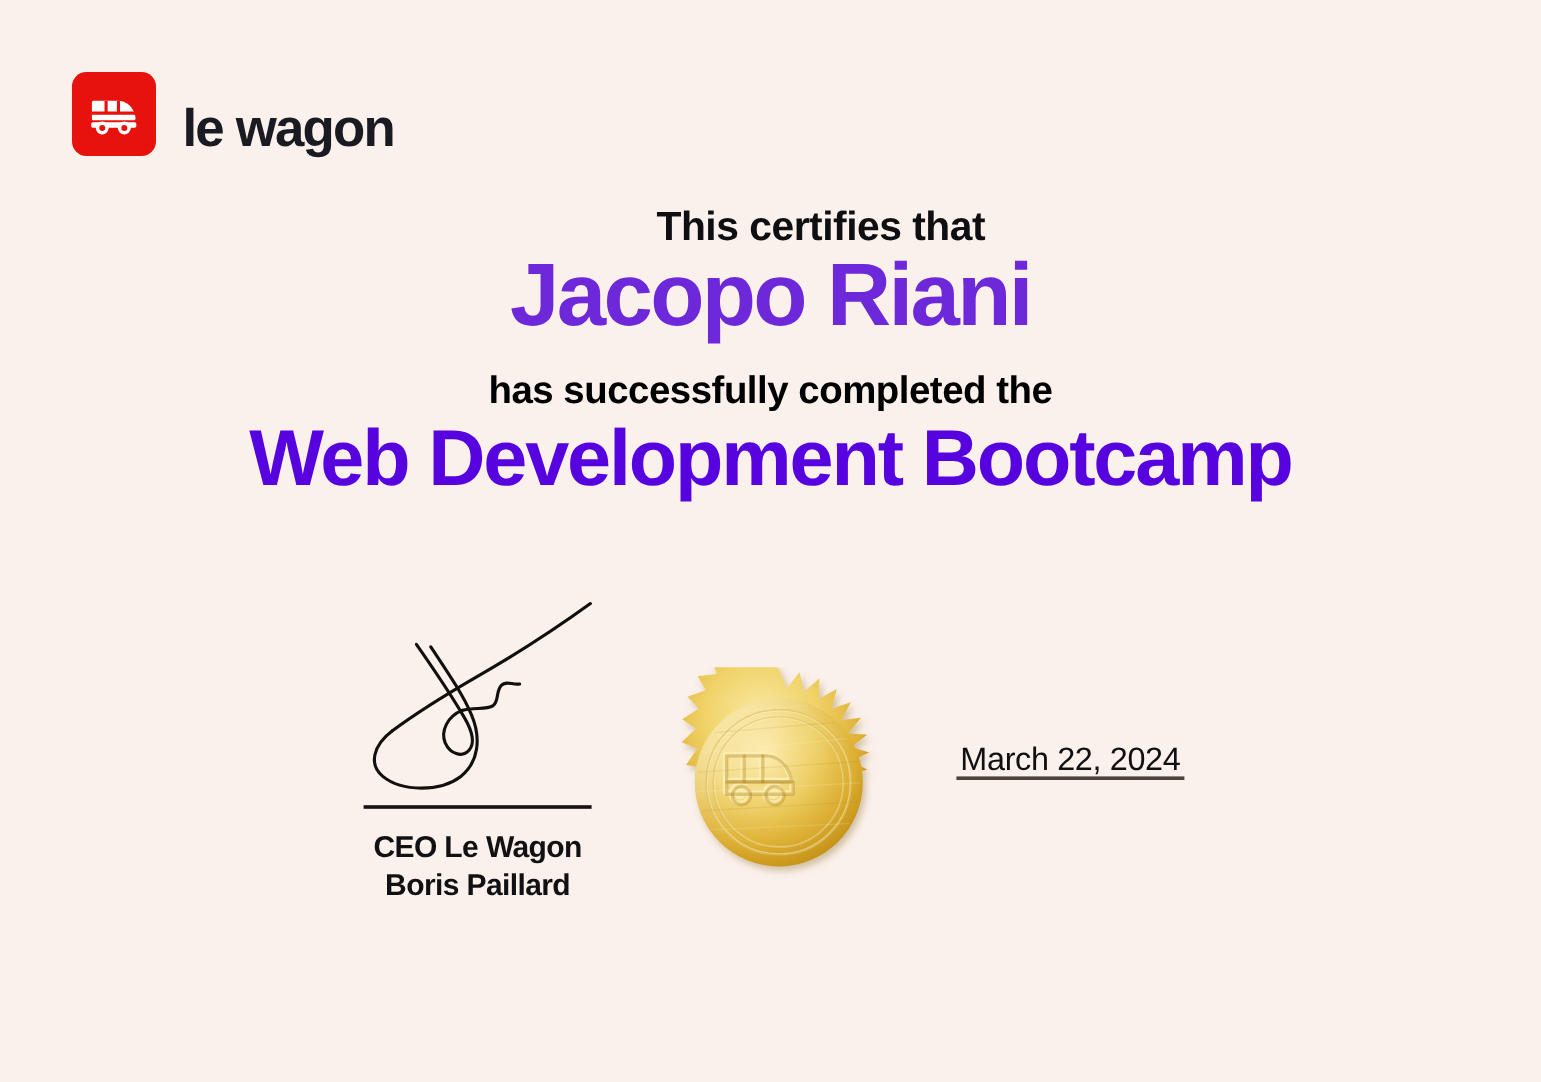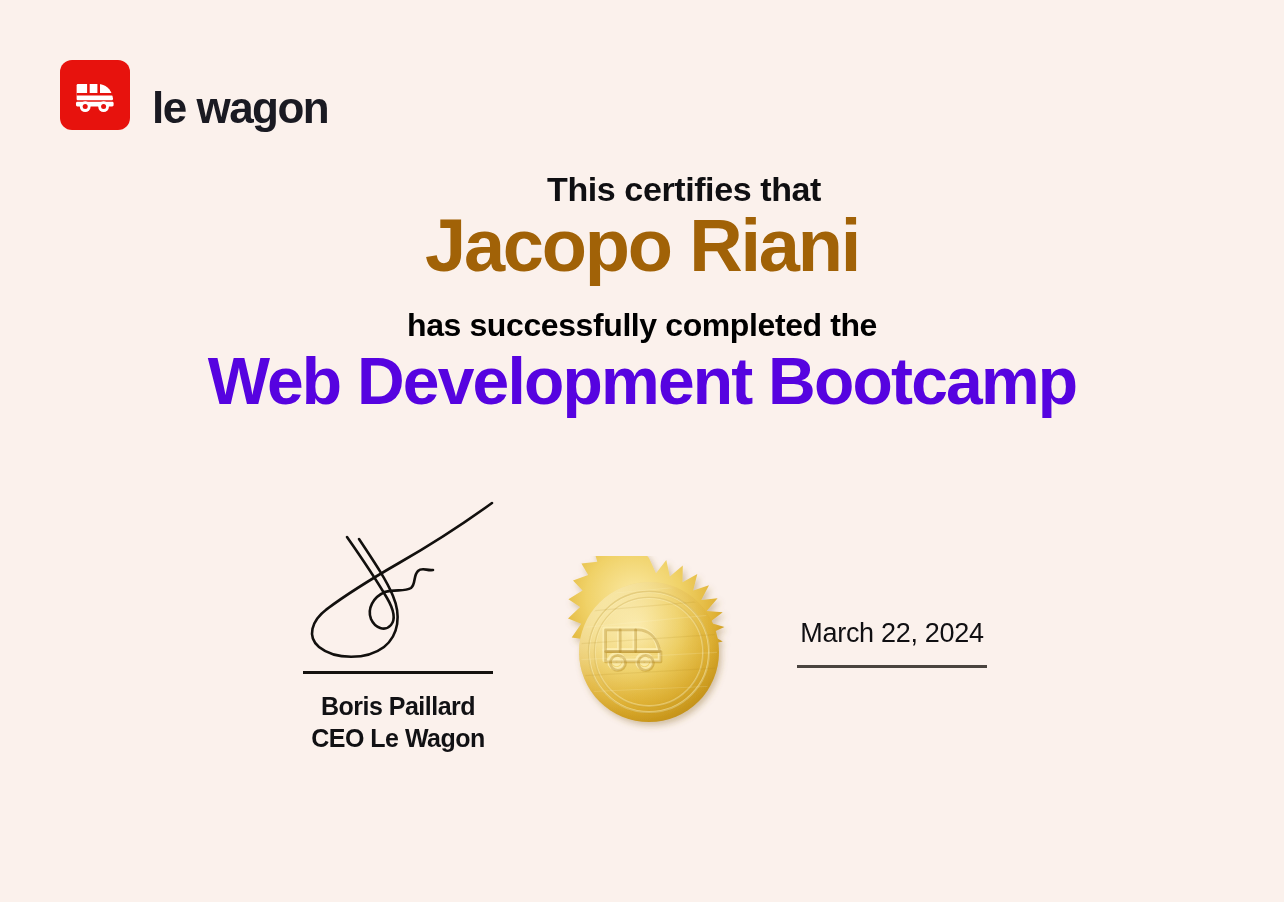--- a/index.html
+++ b/index.html
@@ -62,21 +62,21 @@
     letter-spacing: -0.4px;
     line-height: 1;
     padding-left: 42px;
   }
   .line-name {
     position: absolute;
     top: 209px;
     width: 100%;
     font-size: 74px;
     font-weight: 700;
-    color: #a16207;
+    color: #6d28d9;
     letter-spacing: -2.2px;
     line-height: 1;
   }
   .line-completed {
     position: absolute;
     top: 309px;
     width: 100%;
     font-size: 32px;
     font-weight: 700;
     color: #000000;
@@ -139,21 +139,20 @@
     top: 620px;
     width: 190px;
     text-align: center;
   }
   .date-value {
     font-size: 27px;
     font-weight: 400;
     color: #100F12;
     letter-spacing: -0.3px;
     line-height: 1;
-    padding-bottom: 18px;
     white-space: nowrap;
   }
   .date-rule {
     width: 190px;
     height: 3px;
     background: #4A443F;
     margin: 0 auto;
   }
   .date-caption {
     margin-top: 18px;
@@ -207,22 +206,22 @@
         <path d="M32 114 C16 126 12 142 24 152 C40 165 72 165 89 152 C104 140 106 120 98 101 C92 86 80 68 64 44"></path>
 
         <path d="M52 42 C66 62 82 86 92 103 C99 115 101 124 96 130 C90 137 80 133 76 124 C72 114 78 102 90 97"></path>
 
         <path d="M90 97 C100 94 110 97 116 93 C121 89 118 81 123 76 C127 72 132 76 138 75"></path>
       </g>
     </svg>
   </span>
   <div class="signature-rule"></div>
   <div class="signature-caption">
+    <div>CEO Le Wagon</div>
     <div>Boris Paillard</div>
-    <div>CEO Le Wagon</div>
   </div>
 </div>
 
 <div class="seal">
   <svg width="192" height="192" viewBox="0 0 192 192" aria-hidden="true">
     <defs>
       <radialGradient id="goldFill" cx="42%" cy="34%" r="72%">
         <stop offset="0%" stop-color="#FBE9A4"></stop>
         <stop offset="42%" stop-color="#F0D268"></stop>
         <stop offset="74%" stop-color="#E0B235"></stop>

